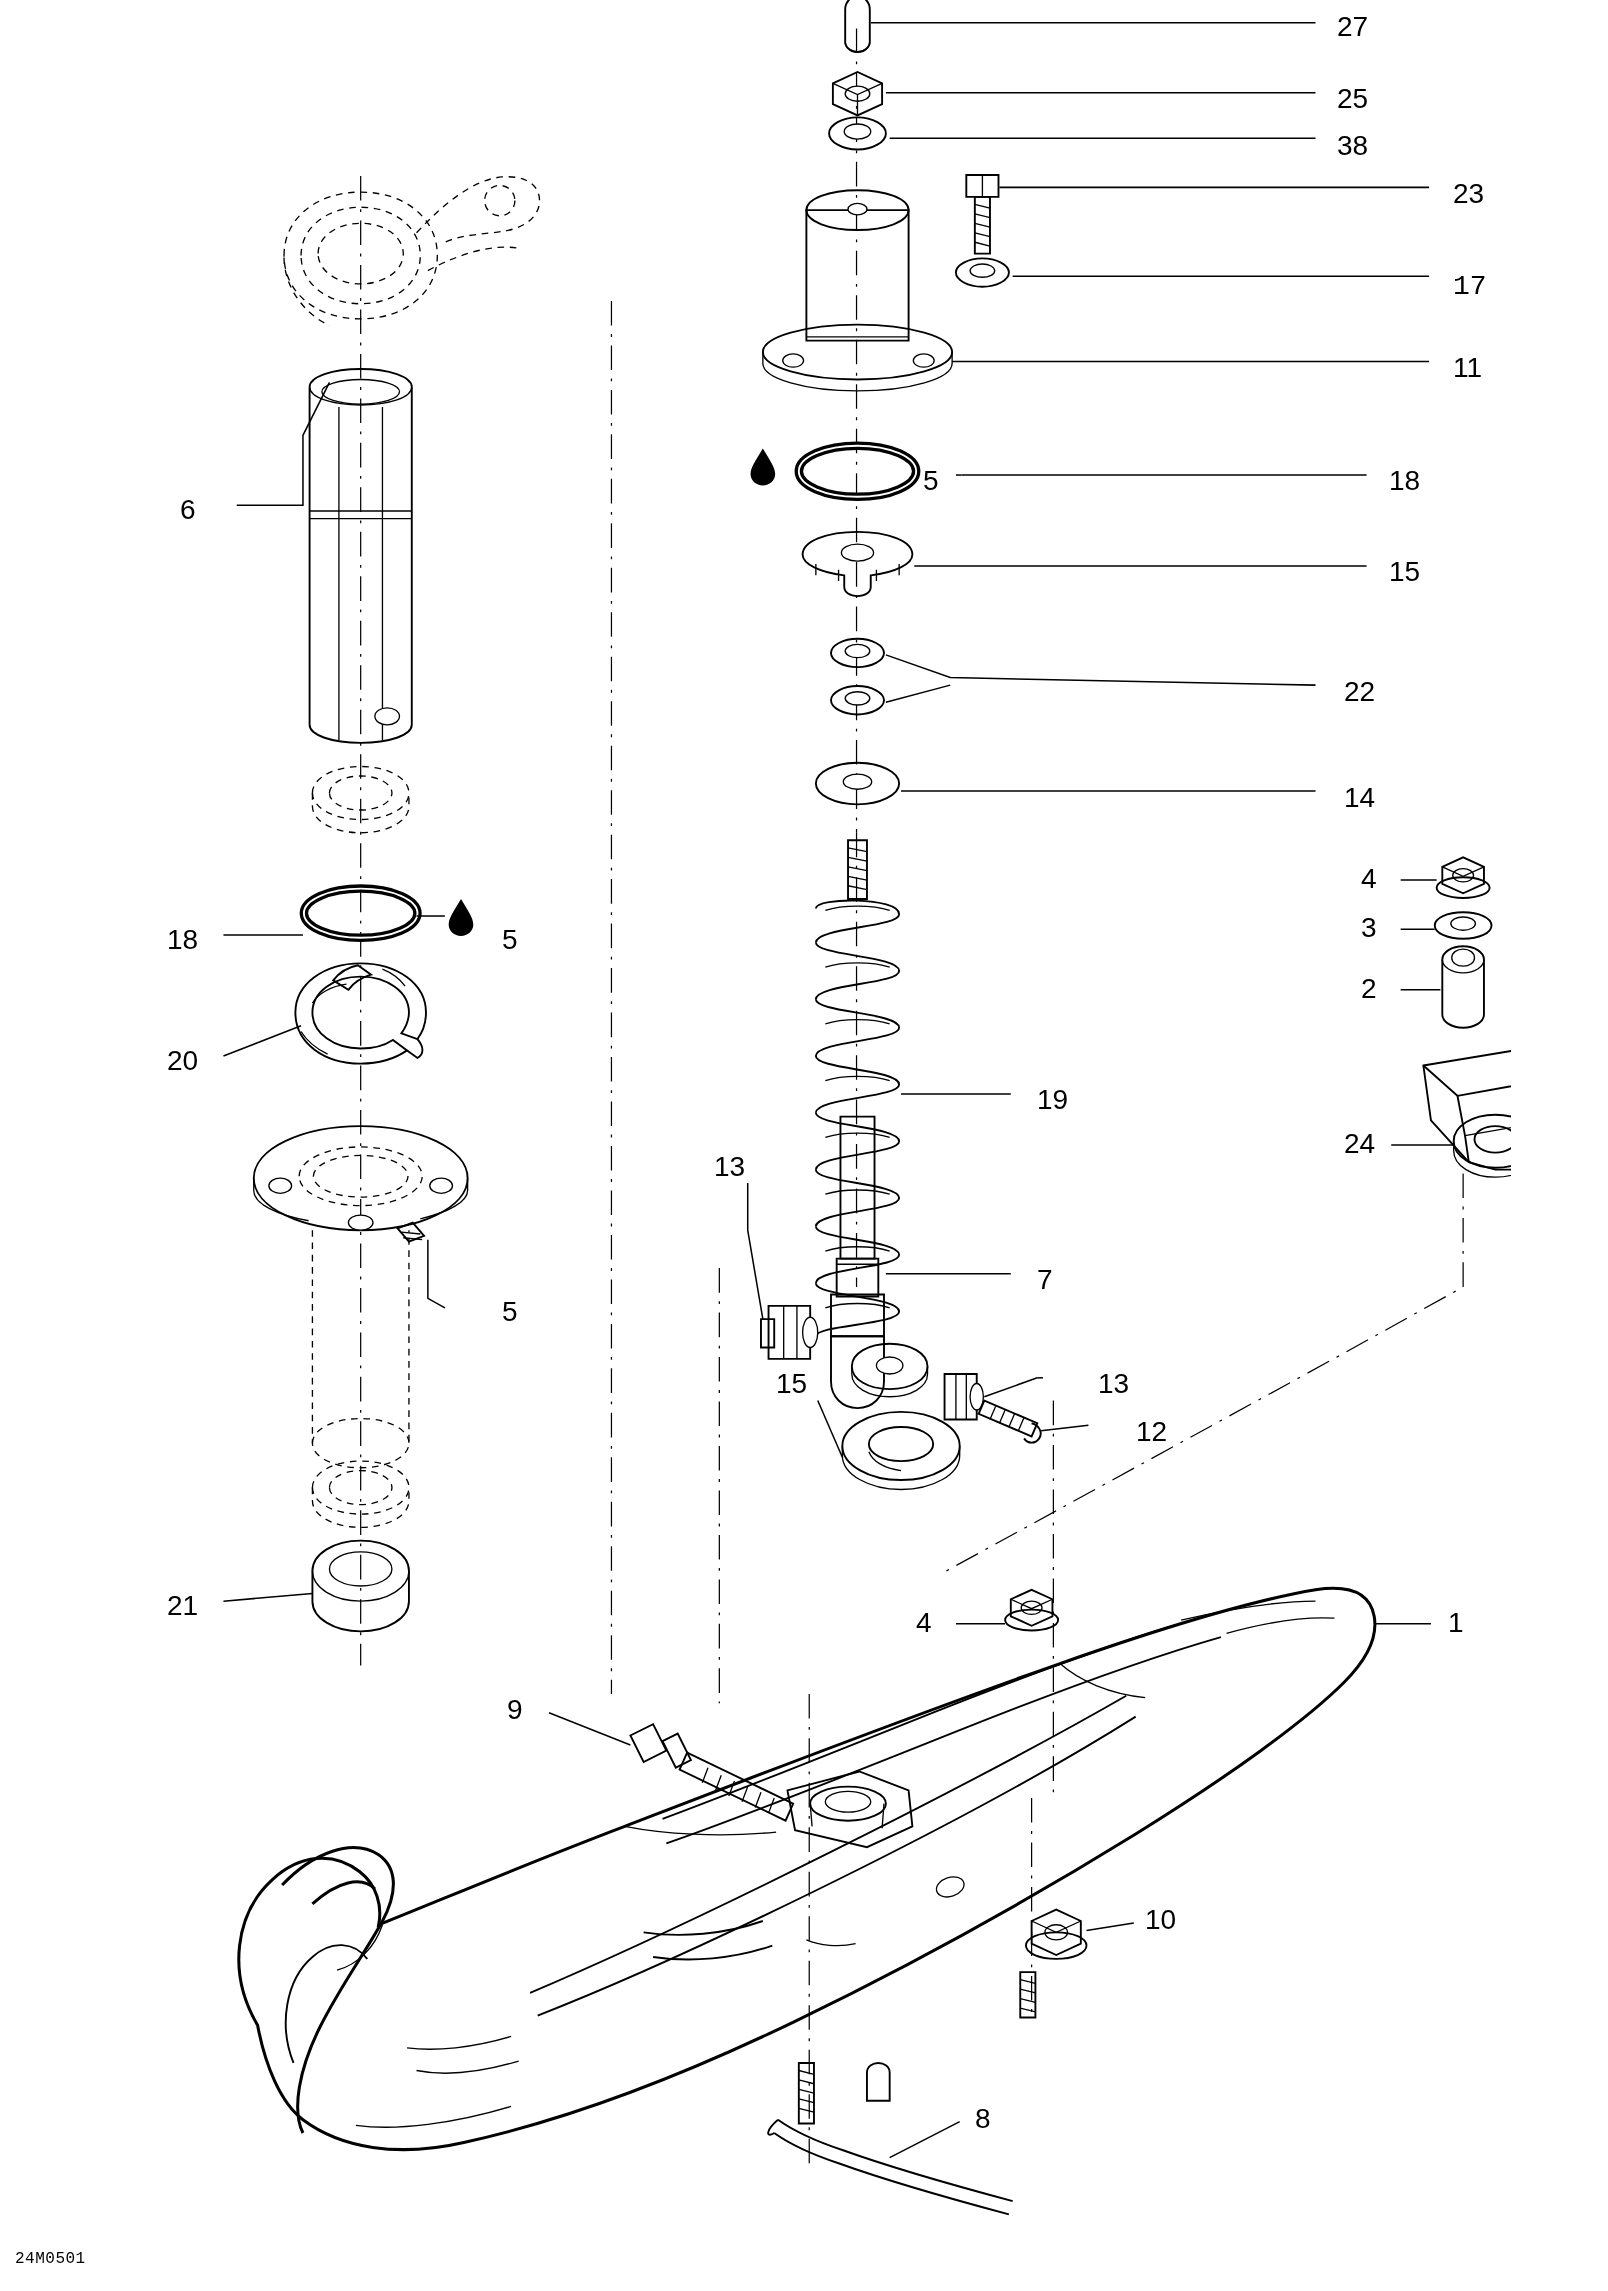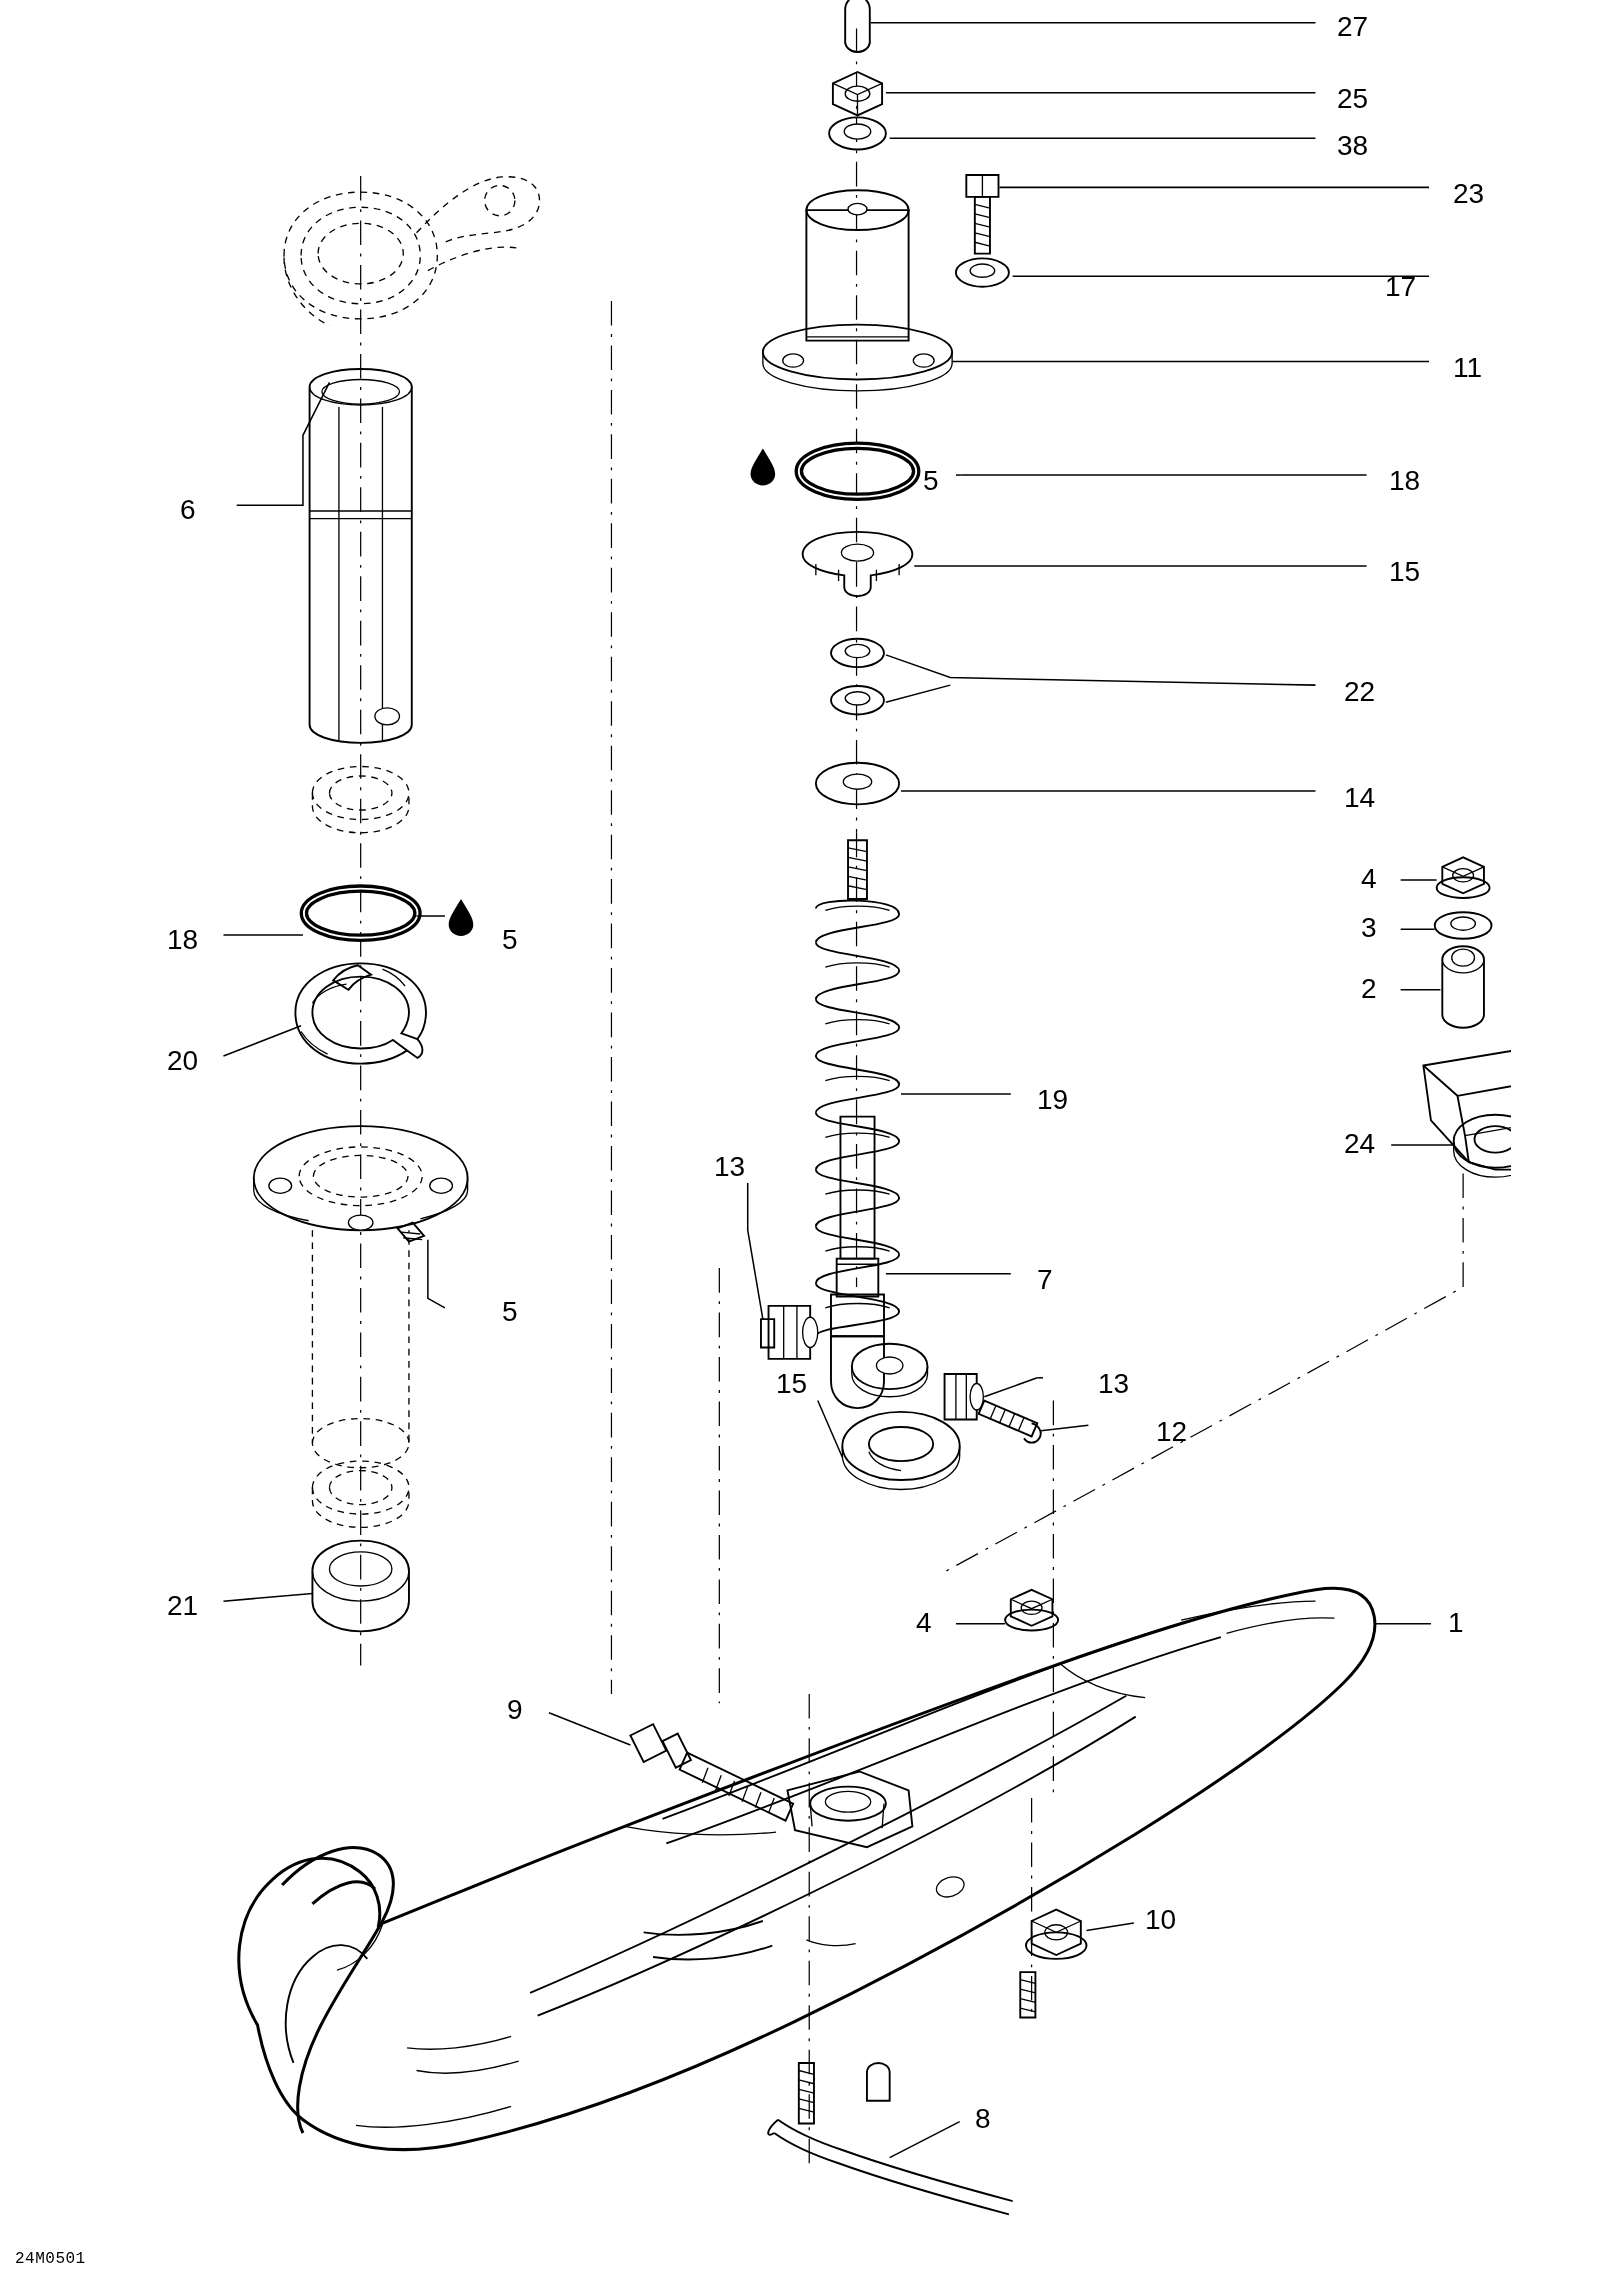--- a/index.html
+++ b/index.html
@@ -446,38 +446,38 @@
       <path class="lead" d="M236,1116 L318,1084"></path>
       <path class="lead" d="M470,1382 L452,1372 L452,1310"></path>
       <path class="lead" d="M236,1692 L330,1684"></path>
     </g>
   </svg>
 
   <div class="callout" style="left:1337px; top:13.2px;">27</div>
   <div class="callout" style="left:1337px; top:85px;">25</div>
   <div class="callout" style="left:1337px; top:132px;">38</div>
   <div class="callout" style="left:1453px; top:180px;">23</div>
-  <div class="callout" style="left:1385px; top:273px;">17</div>
+  <div class="callout" style="left:1453px; top:273px;font-family:Liberation Mono, monospace;">17</div>
   <div class="callout" style="left:1453px; top:354px;">11</div>
   <div class="callout" style="left:923px; top:467px;">5</div>
   <div class="callout" style="left:1389px; top:467px;">18</div>
   <div class="callout" style="left:1389px; top:558px;">15</div>
   <div class="callout" style="left:1344px; top:678px;text-align:center;">22</div>
   <div class="callout" style="left:1344px; top:784px;">14</div>
   <div class="callout" style="left:180px; top:496px;">6</div>
   <div class="callout" style="left:167px; top:926px;">18</div>
   <div class="callout" style="left:502px; top:926px;">5</div>
   <div class="callout" style="left:167px; top:1047px;">20</div>
   <div class="callout" style="left:502px; top:1298px;">5</div>
   <div class="callout" style="left:167px; top:1592px;">21</div>
   <div class="callout" style="left:1037px; top:1086px;">19</div>
   <div class="callout" style="left:1037px; top:1266px;">7</div>
   <div class="callout" style="left:714px; top:1153px;">13</div>
   <div class="callout" style="left:1098px; top:1370px;">13</div>
-  <div class="callout" style="left:1136px; top:1418px;margin-left:20px;">12</div>
+  <div class="callout" style="left:1136px; top:1418px;">12</div>
   <div class="callout" style="left:776px; top:1370px;">15</div>
   <div class="callout" style="left:1361px; top:865px;">4</div>
   <div class="callout" style="left:1361px; top:914px;">3</div>
   <div class="callout" style="left:1361px; top:975px;">2</div>
   <div class="callout" style="left:1344px; top:1130px;">24</div>
   <div class="callout" style="left:1448px; top:1609px;">1</div>
   <div class="callout" style="left:916px; top:1609px;">4</div>
   <div class="callout" style="left:507px; top:1696px;">9</div>
   <div class="callout" style="left:1145px; top:1906px;text-align:center;">10</div>
   <div class="callout" style="left:975px; top:2105px;">8</div>

